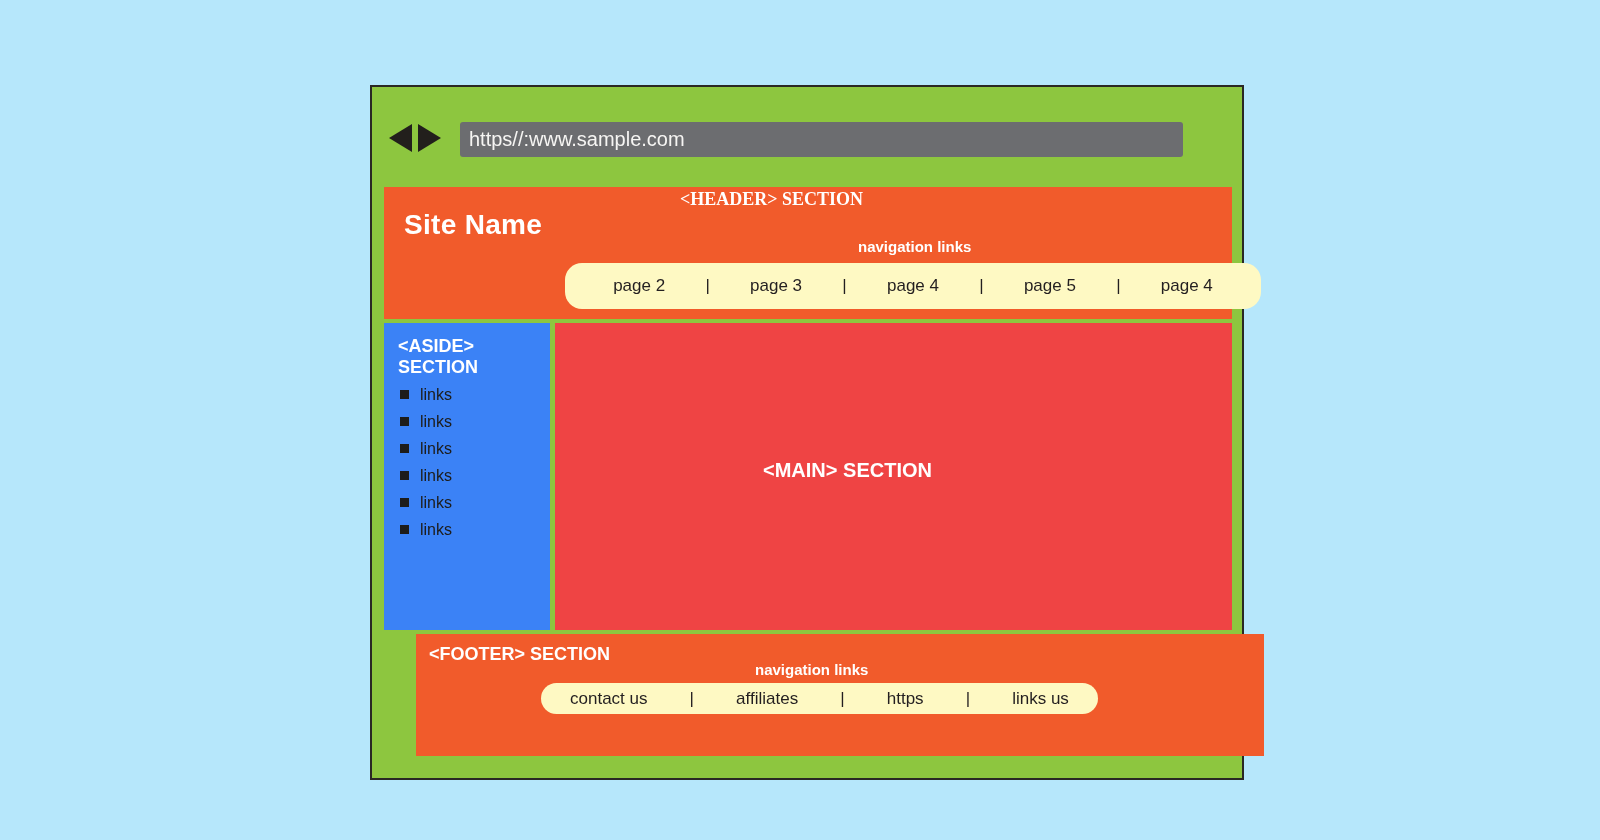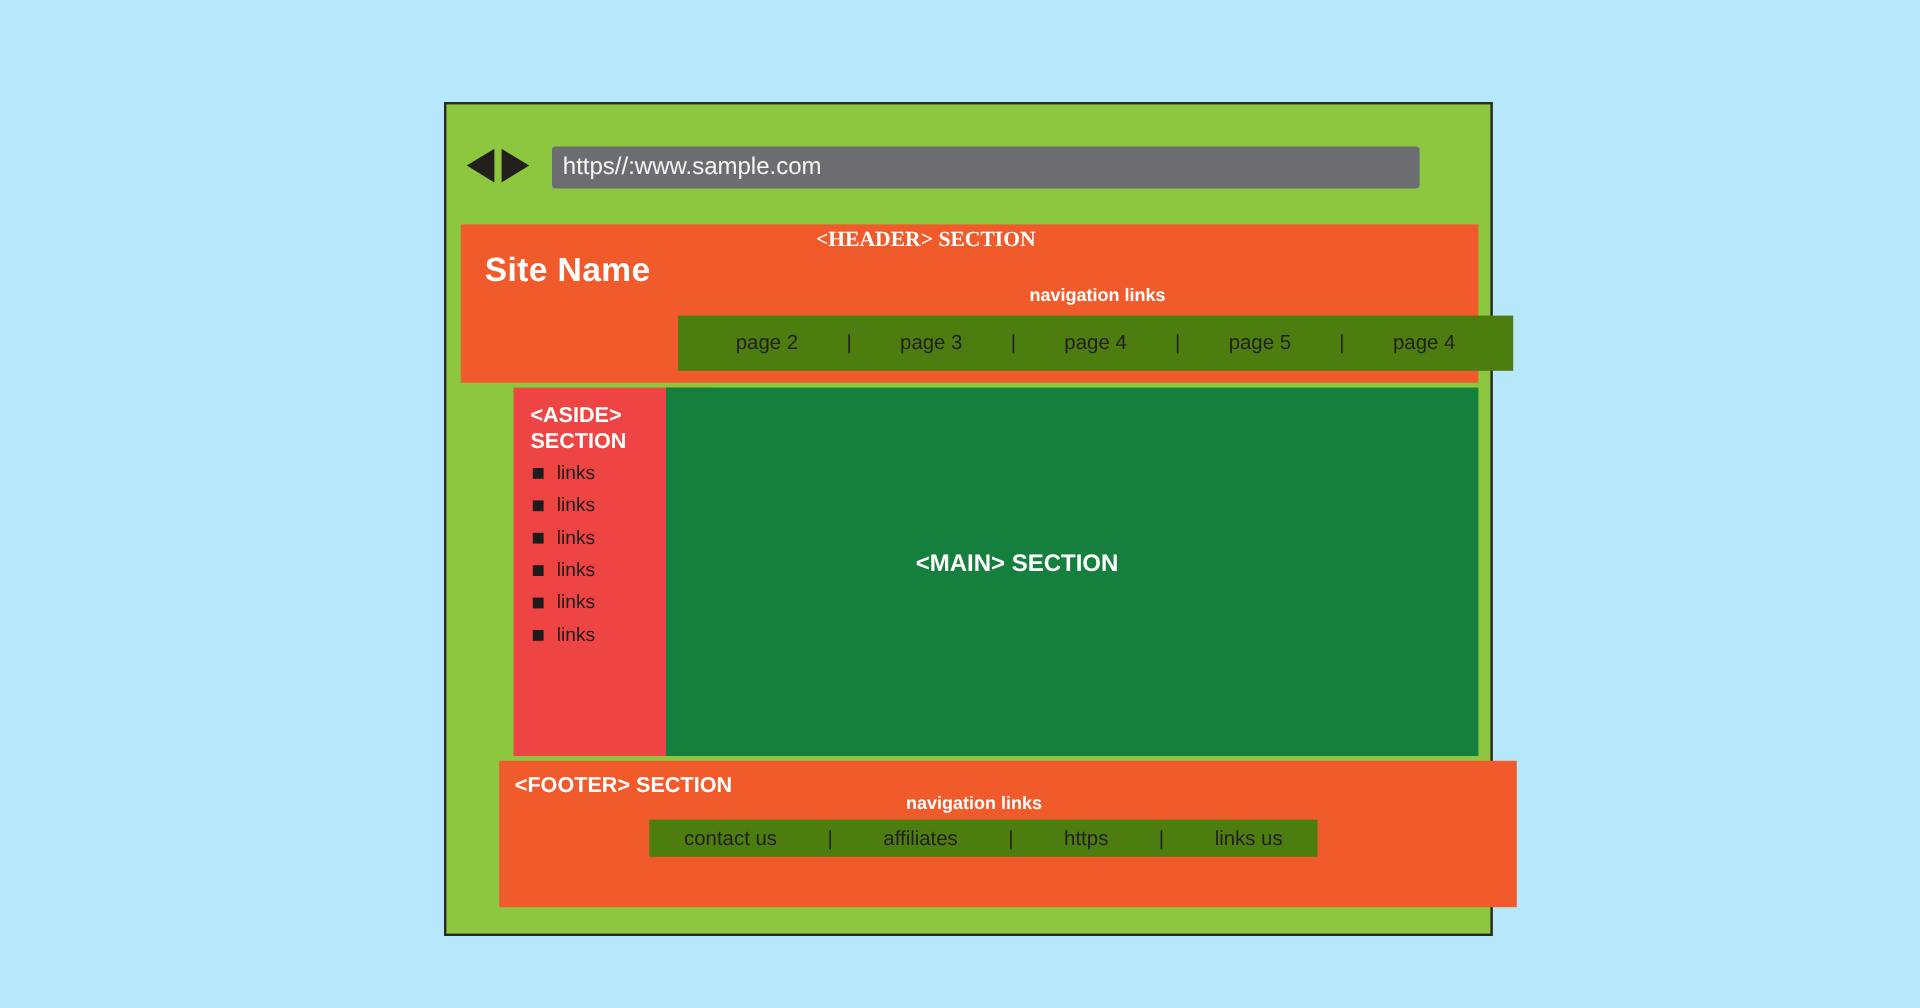--- a/index.html
+++ b/index.html
@@ -18,39 +18,40 @@
   .arrow.fwd{left:46px;top:37px;border-left:23px solid #221f1c;}
   .url-bar{
     position:absolute;left:88px;top:35px;width:723px;height:35px;
     background:#6c6d70;border-radius:3px;color:#f6f5f3;
     font-size:20px;line-height:35px;padding-left:9px;box-sizing:border-box;
     white-space:nowrap;
   }
   
   .section{position:absolute;box-sizing:border-box;}
   .header{left:12px;top:100px;width:848px;height:132px;background:#f15b2b;padding-left:44px;}
-  .aside {left:12px;top:236px;width:166px;height:307px;background:#ef4444;margin-left:44px;}
-  .main  {left:183px;top:236px;width:677px;height:307px;background:#15803d;
+  .aside {left:12px;top:236px;width:166px;height:307px;background:#3b82f6;}
+  .main  {left:183px;top:236px;width:677px;height:307px;background:#ef4444;
           display:flex;align-items:center;justify-content:center;}
   .footer{left:12px;top:547px;width:848px;height:122px;background:#f15b2b;margin-left:32px;}
 
   .white-label{color:#ffffff;}
   .site-name{position:absolute;left:20px;top:22px;font-size:28px;font-weight:bold;letter-spacing:.3px;}
   .header-label{position:absolute;left:296px;top:2px;font-size:18px;font-weight:bold;font-family:Liberation Serif, serif;}
   .header-caption{position:absolute;left:474px;top:51px;font-size:15px;font-weight:bold;}
   .main-label{font-size:20px;font-weight:bold;transform:translate(-46px,-6px);}
   .aside-label{position:absolute;left:14px;top:13px;font-size:18px;font-weight:bold;}
   .footer-label{position:absolute;left:13px;top:10px;font-size:18px;font-weight:bold;}
   .footer-caption{position:absolute;left:339px;top:27px;font-size:15px;font-weight:bold;}
 
   
   .nav-bar{
-    position:absolute;background:#4d7c0f;color:#231f20;
+    position:absolute;background:#fef9c3;color:#231f20;
     display:flex;align-items:center;justify-content:space-around;
     font-size:17px;
+    border-radius:17px;
   }
   .header-nav{left:181px;top:76px;width:640px;height:46px;padding:0 28px;}
   .footer-nav{left:125px;top:49px;width:541px;height:31px;padding:0 8px;}
   .nav-item{cursor:pointer;white-space:nowrap;}
   .nav-item.sep{cursor:default;}
 
   
   .links-list{position:absolute;left:16px;top:58px;}
   .link-row{display:flex;align-items:center;height:27px;cursor:pointer;}
   .bullet{width:9px;height:9px;background:#1d1c1a;margin-right:11px;flex:none;}

